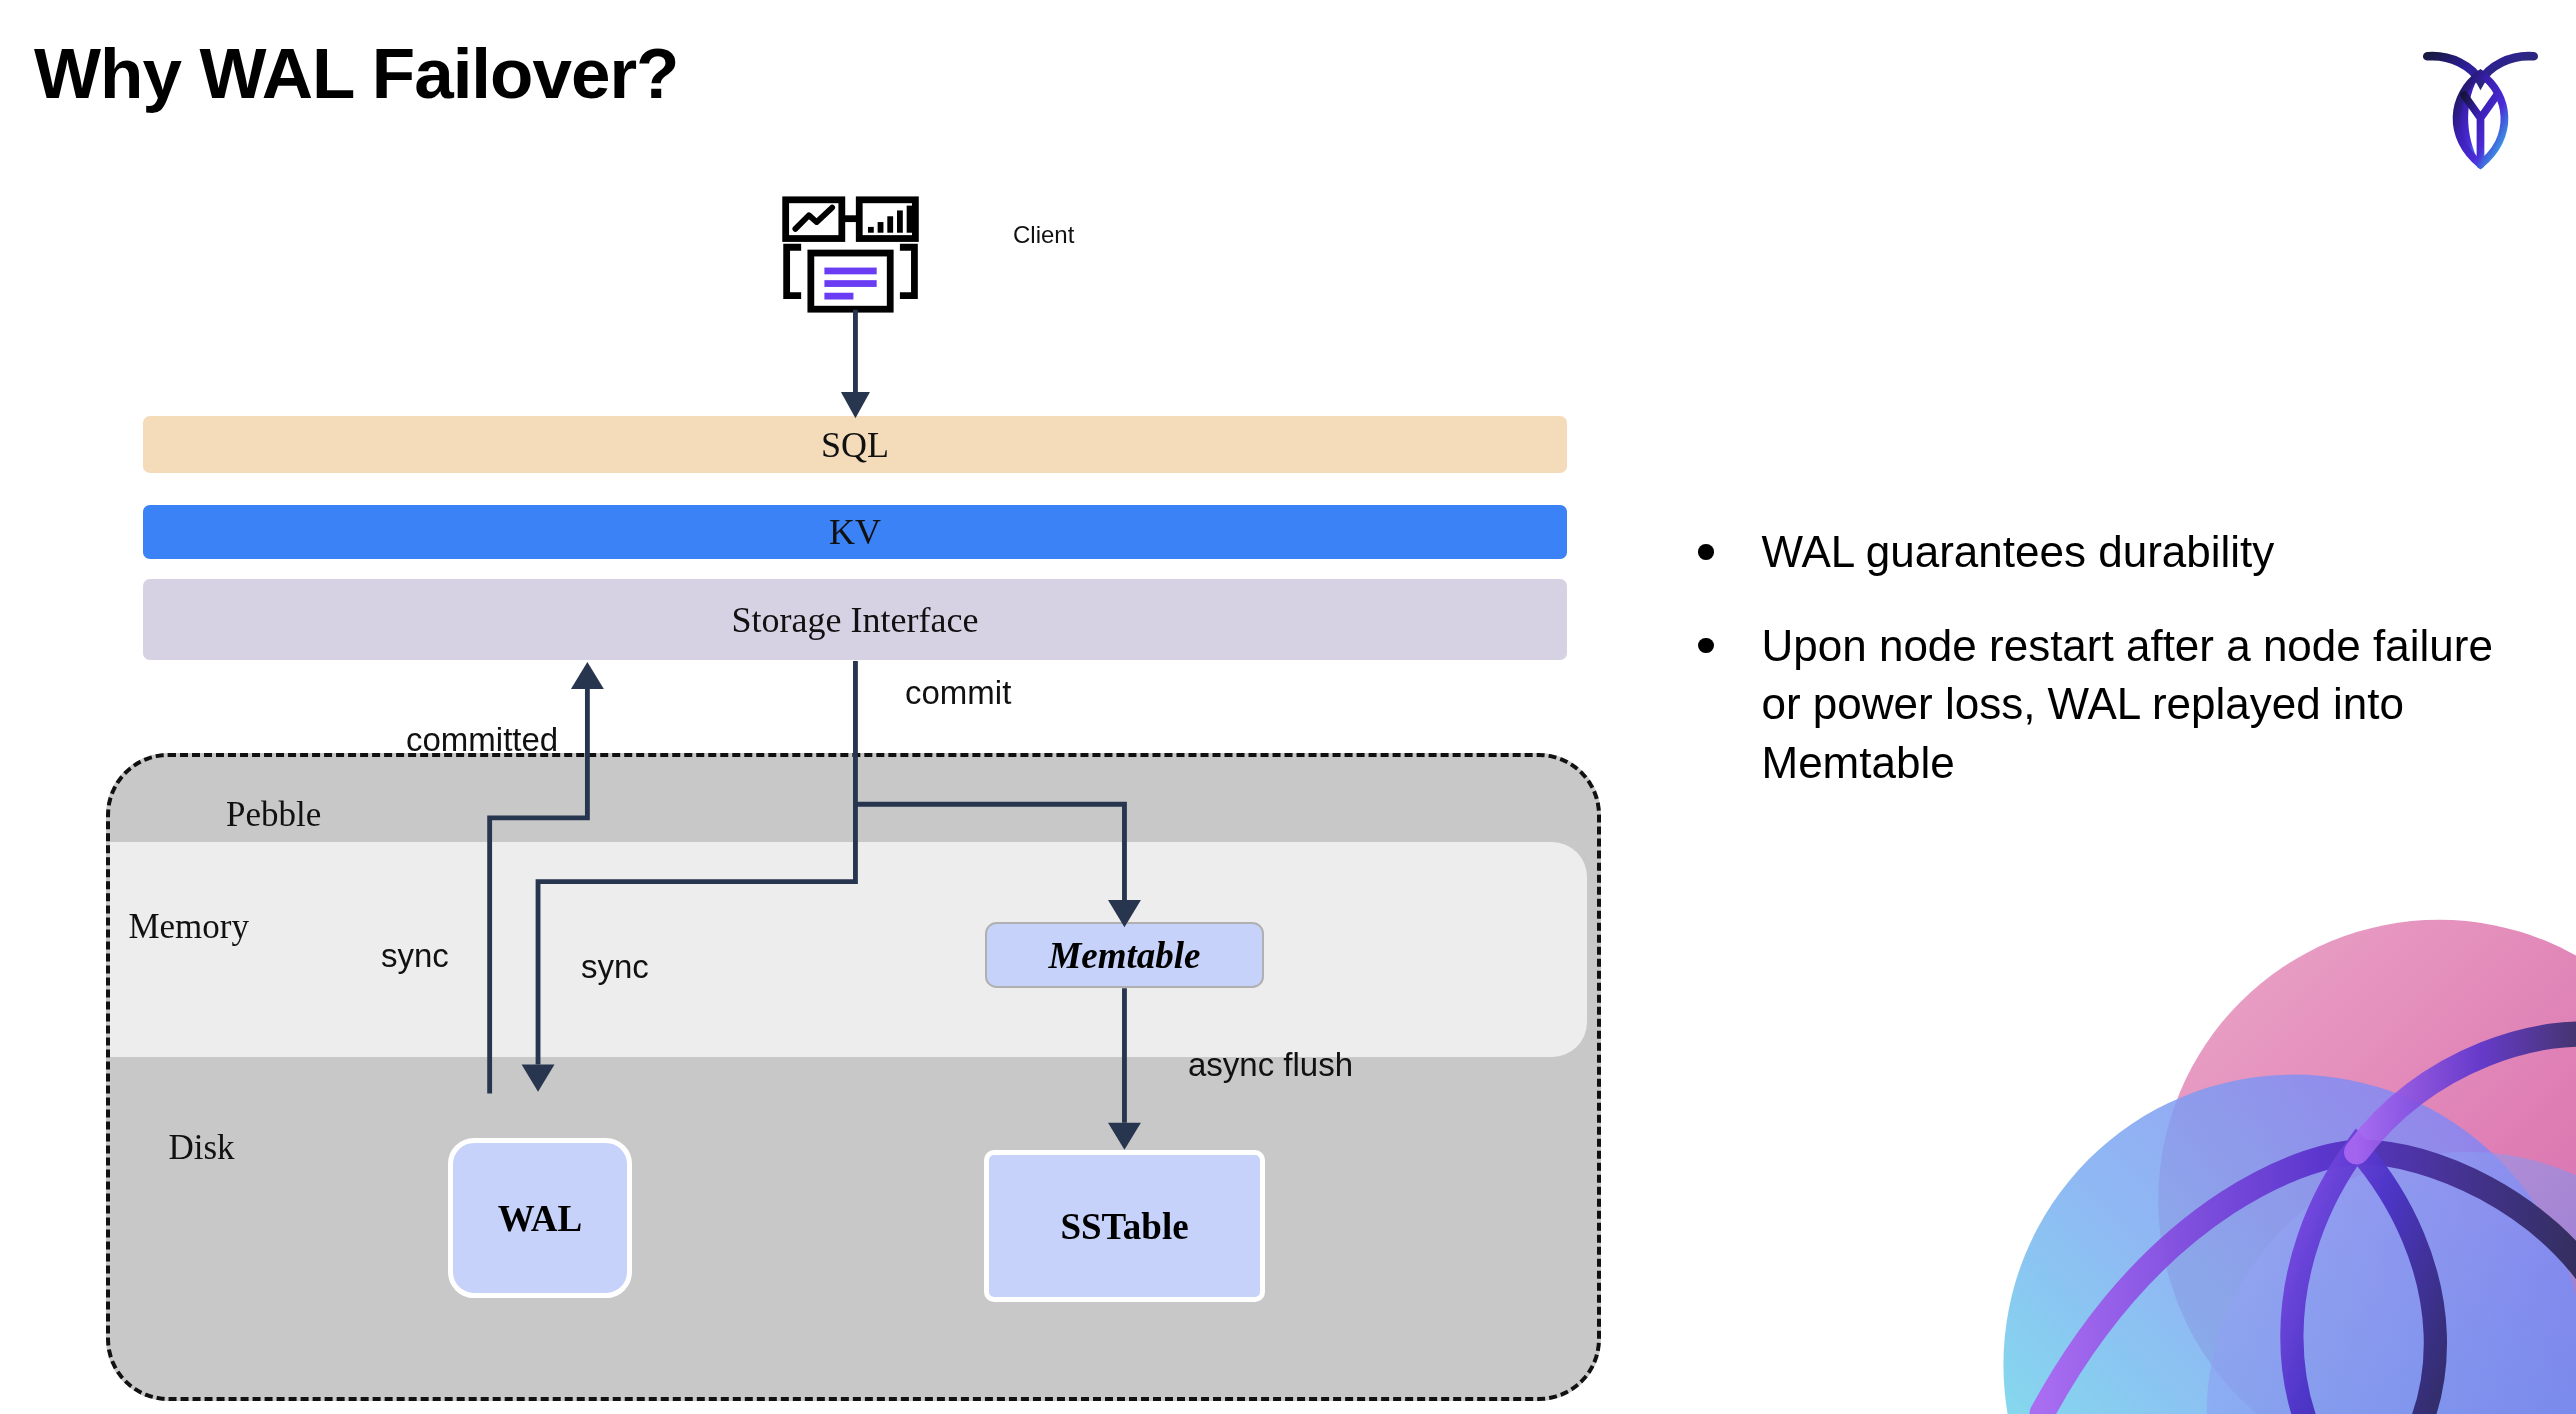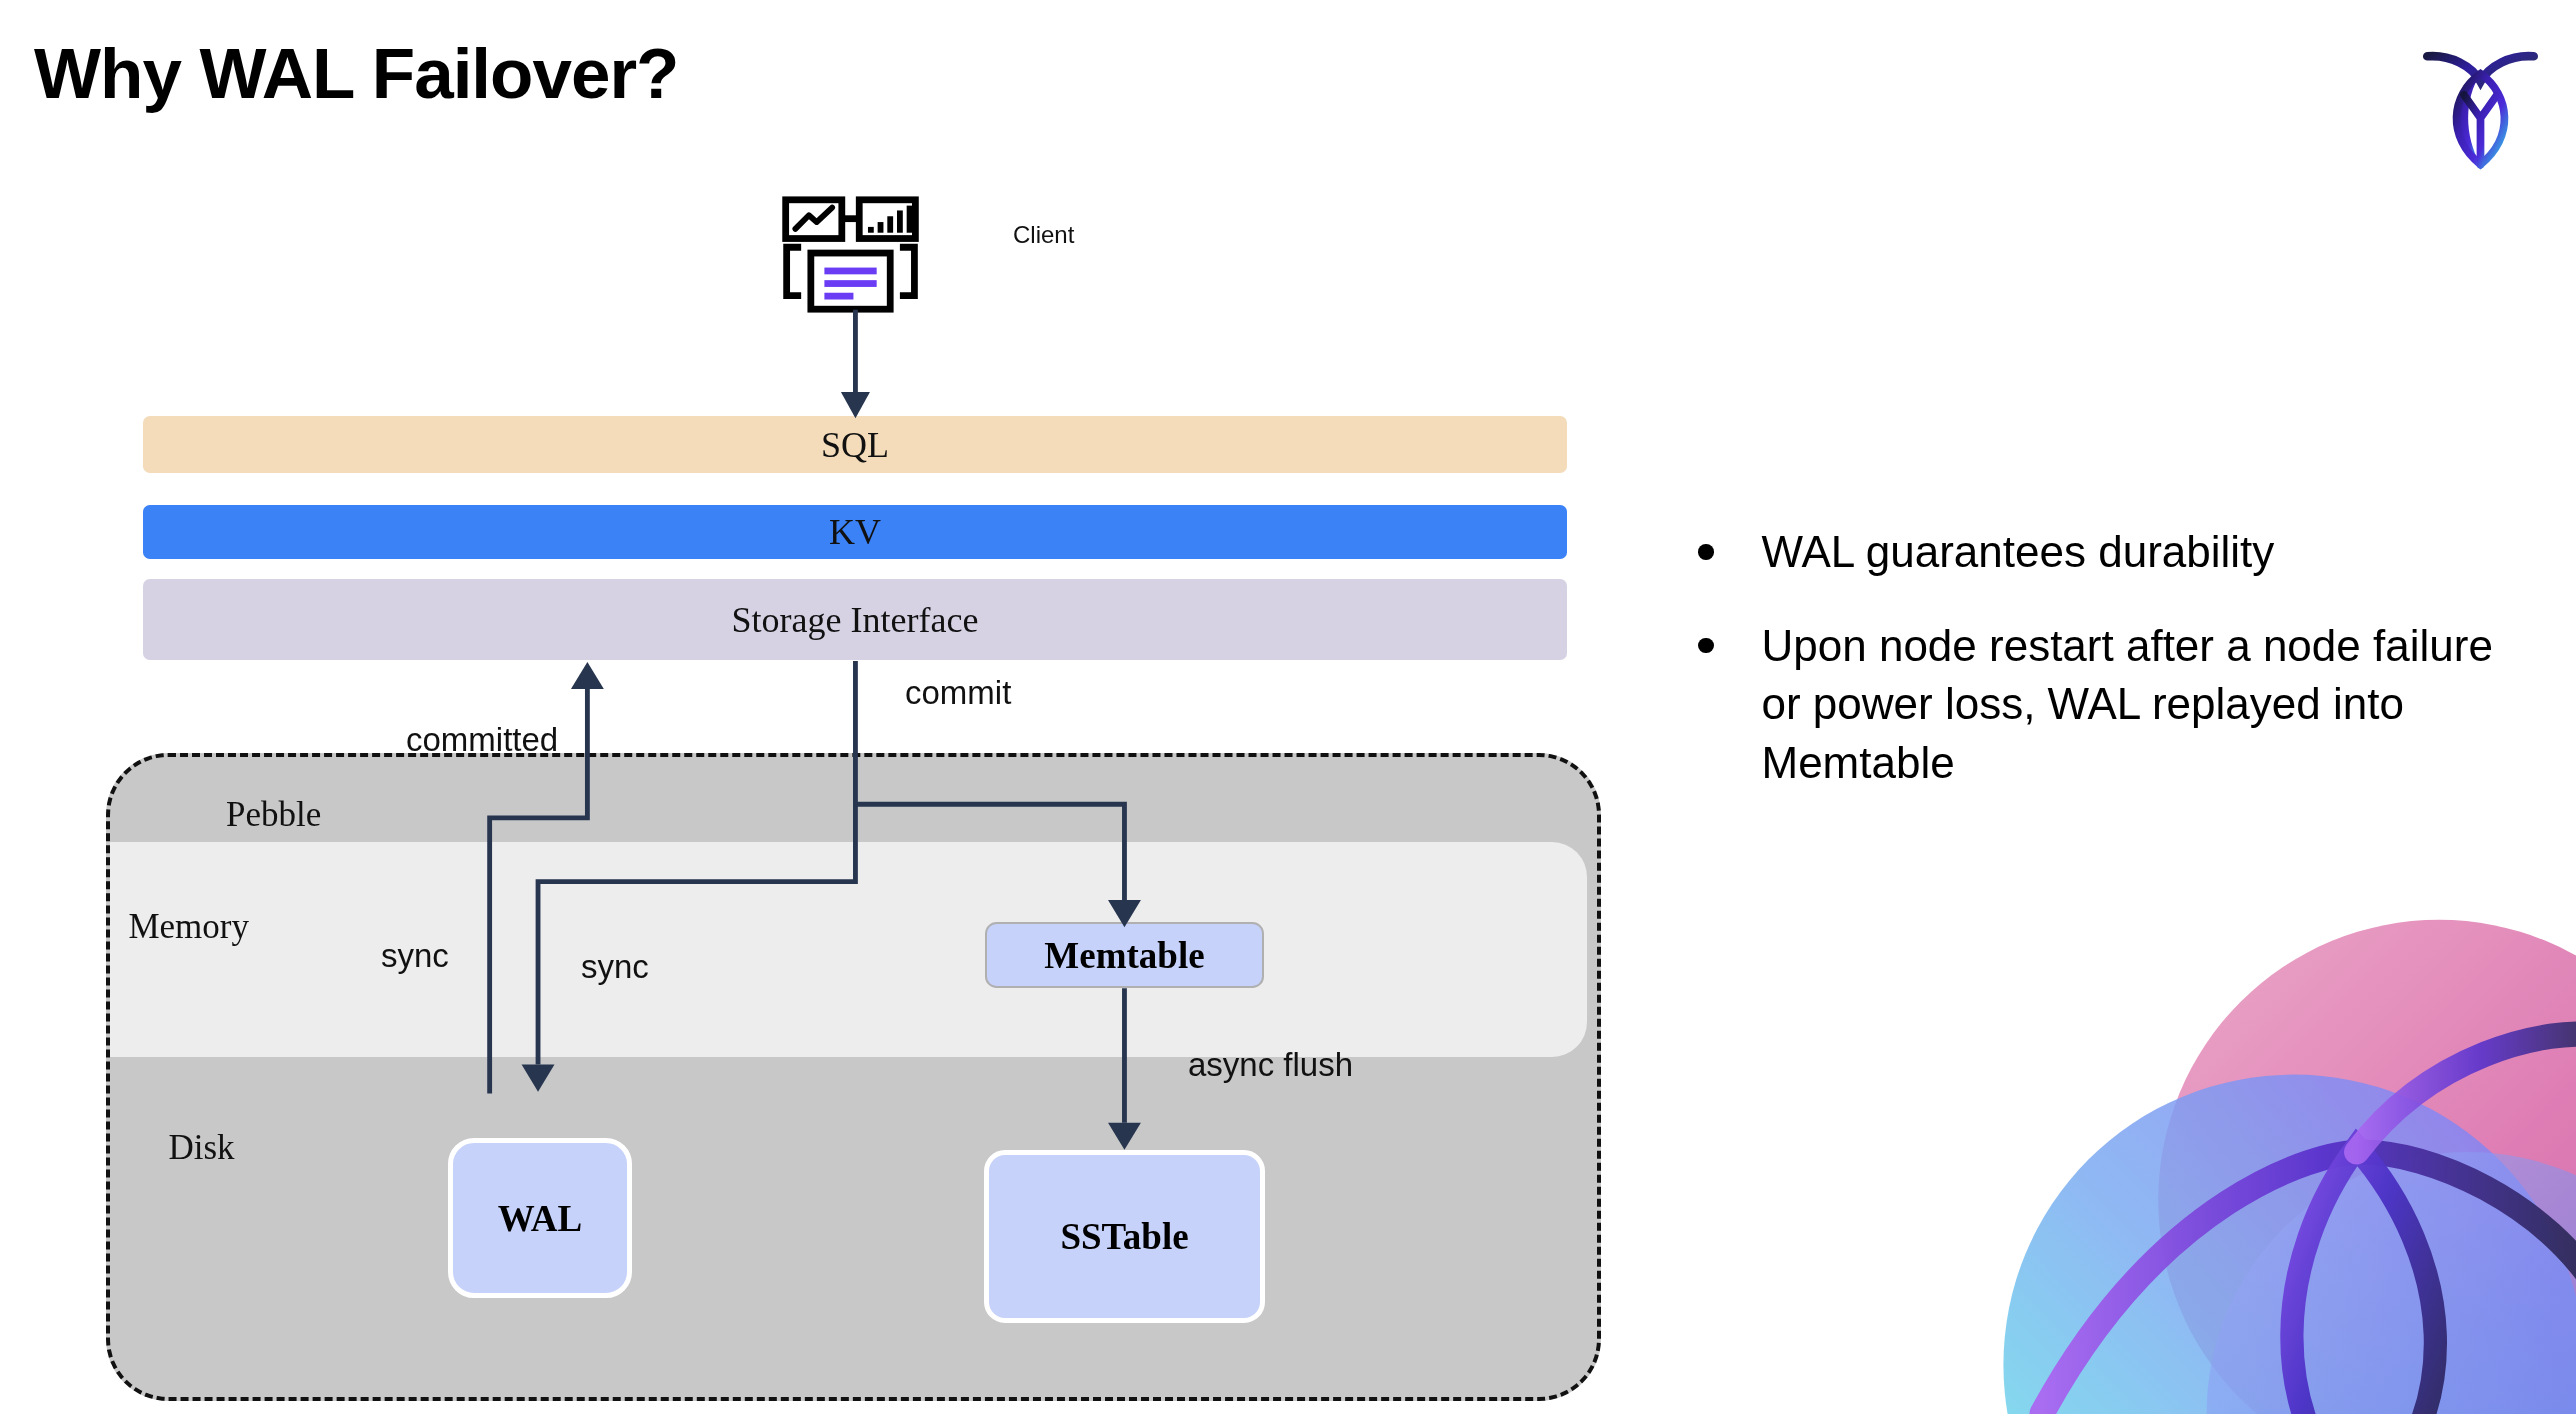--- a/index.html
+++ b/index.html
@@ -83,29 +83,29 @@
   
   .node-box {
     position:absolute;
     background:#C7D2FA;
     display:flex; align-items:center; justify-content:center;
     font-family:"Liberation Serif", serif; font-weight:bold;
     color:#000; font-size:37px;
   }
   #node-memtable {
     left:985px; top:922px; width:279px; height:66px;
-    border:2.9px solid #B0B0B0; border-radius:11.6px;
+    border:2.9px solid #B0B0B0; border-radius:11.6px;font-style:italic;
   }
   #node-wal {
     left:448px; top:1138px; width:184px; height:160px;
     border:5.8px solid #ffffff; border-radius:26px;
   }
   #node-sstable {
-    left:984px; top:1150px; width:281px; height:173px;
-    border:5.8px solid #ffffff; border-radius:21px;
+    left:984px; top:1150px; width:281px; height:152px;
+    border:5.8px solid #ffffff; border-radius:10px;
   }
 
   
   #connectors {
     position:absolute; left:0; top:0;
     width:2576px; height:1415px;
     pointer-events:none;
   }
 
   

